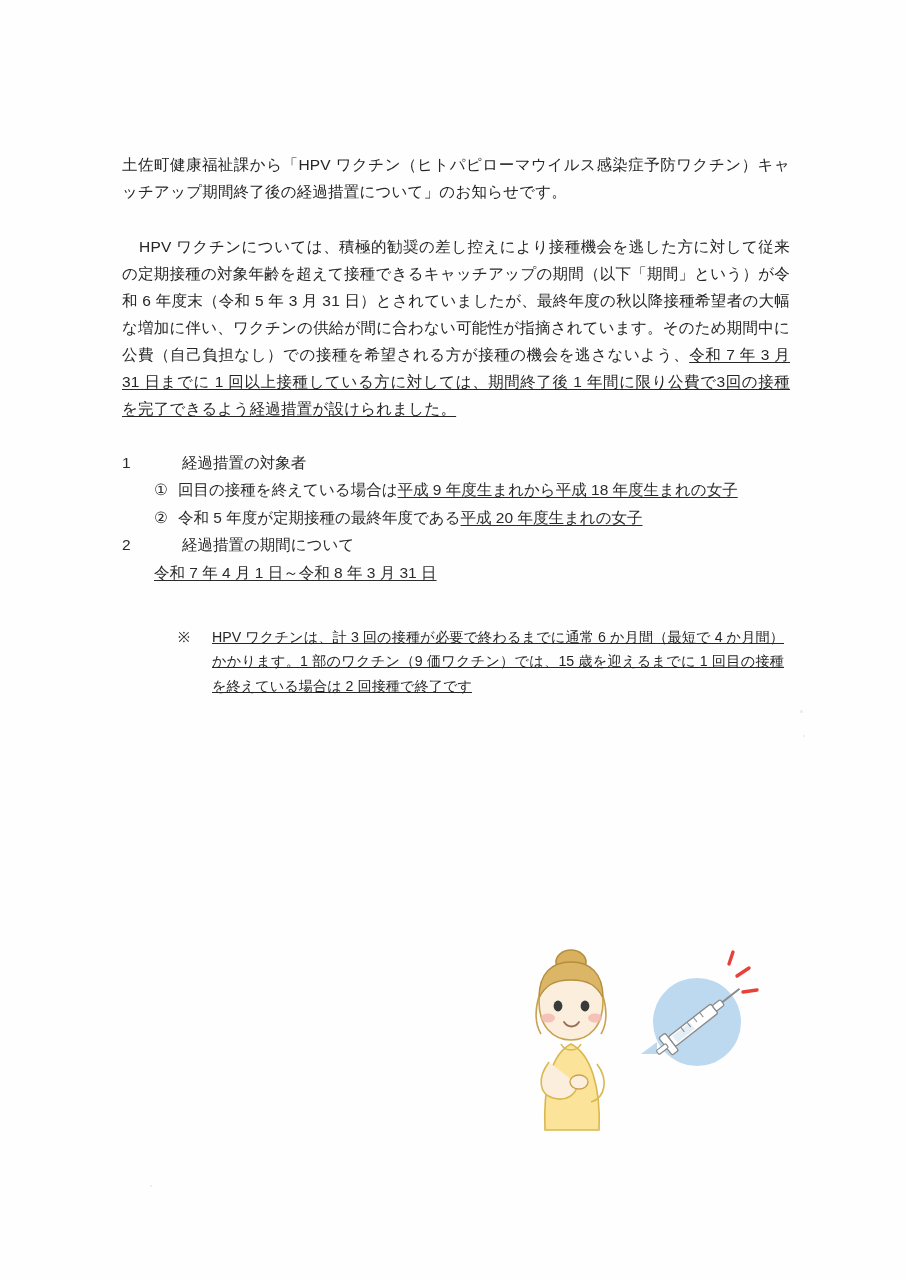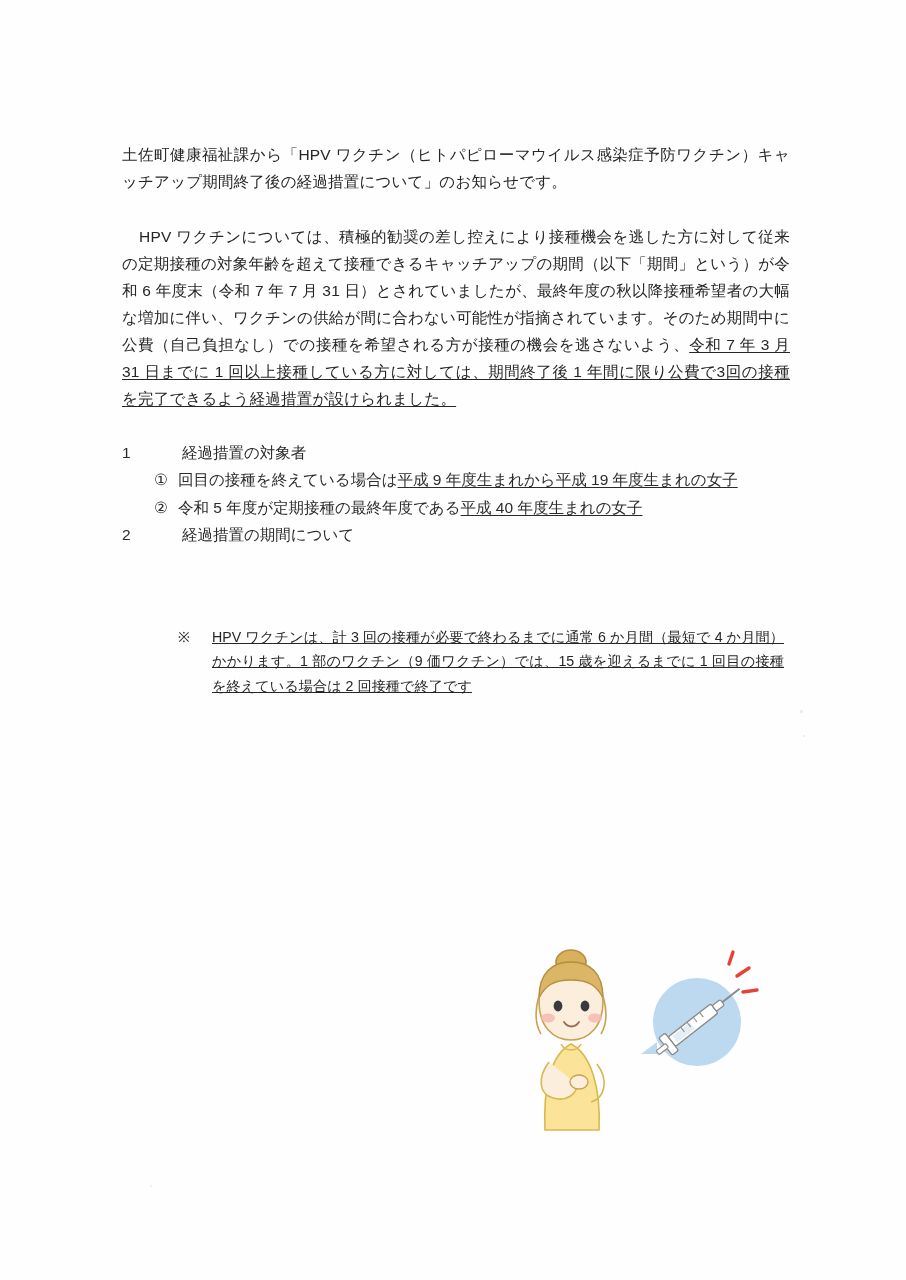--- a/index.html
+++ b/index.html
@@ -24,21 +24,21 @@
   .speckle {
     position: absolute;
     background: #d9d9d9;
     border-radius: 50%;
     opacity: .55;
   }
 
   .doc {
     position: absolute;
     left: 122px;
-    top: 142px;
+    top: 152px;
     width: 668px;
   }
 
   .para {
     font-size: 15.5px;
     line-height: 1.74;
     letter-spacing: .012em;
     margin: 0 0 0 0;
     text-align: justify;
     color: #262626;
@@ -123,46 +123,47 @@
 <div class="page">
 
   <div class="speckle" style="left:800px; top:710px; width:3px; height:3px;"></div>
   <div class="speckle" style="left:803px; top:735px; width:2px; height:2px;"></div>
   <div class="speckle" style="left:150px; top:1185px; width:2px; height:2px;"></div>
 
   <div class="doc">
 
     <p class="para lead">土佐町健康福祉課から「HPV ワクチン（ヒトパピローマウイルス感染症予防ワクチン）キャッチアップ期間終了後の経過措置について」のお知らせです。</p>
 
-    <p class="para body-para"><span>HPV ワクチンについては、積極的勧奨の差し控えにより接種機会を逃した方に対して従来の定期接種の対象年齢を超えて接種できるキャッチアップの期間（以下「期間」という）が令和 6 年度末（令和 7 年 7 月 31 日）とされていましたが、最終年度の秋以降接種希望者の大幅な増加に伴い、ワクチンの供給が間に合わない可能性が指摘されています。そのため期間中に公費（自己負担なし）での接種を希望される方が接種の機会を逃さないよう、</span><span class="u">令和 7 年 3 月 31 日までに 1 回以上接種している方に対しては、期間終了後 1 年間に限り公費で3回の接種を完了できるよう経過措置が設けられました。</span></p>
+    <p class="para body-para"><span>HPV ワクチンについては、積極的勧奨の差し控えにより接種機会を逃した方に対して従来の定期接種の対象年齢を超えて接種できるキャッチアップの期間（以下「期間」という）が令和 6 年度末（令和 5 年 3 月 31 日）とされていましたが、最終年度の秋以降接種希望者の大幅な増加に伴い、ワクチンの供給が間に合わない可能性が指摘されています。そのため期間中に公費（自己負担なし）での接種を希望される方が接種の機会を逃さないよう、</span><span class="u">令和 7 年 3 月 31 日までに 1 回以上接種している方に対しては、期間終了後 1 年間に限り公費で3回の接種を完了できるよう経過措置が設けられました。</span></p>
 
 
     <div class="num-block">
 
       <div class="num-row">
         <span class="num-label">1</span>
         <span class="num-text">経過措置の対象者</span>
       </div>
 
       <div class="sub-row">
         <span class="sub-mark">①</span>
-        <span class="sub-text"><span>回目の接種を終えている場合は</span><span class="u">平成 9 年度生まれから平成 19 年度生まれの女子</span></span>
+        <span class="sub-text"><span>回目の接種を終えている場合は</span><span class="u">平成 9 年度生まれから平成 18 年度生まれの女子</span></span>
       </div>
 
       <div class="sub-row">
         <span class="sub-mark">②</span>
-        <span class="sub-text"><span>令和 5 年度が定期接種の最終年度である</span><span class="u">平成 40 年度生まれの女子</span></span>
+        <span class="sub-text"><span>令和 5 年度が定期接種の最終年度である</span><span class="u">平成 20 年度生まれの女子</span></span>
       </div>
 
 
       <div class="num-row">
         <span class="num-label">2</span>
         <span class="num-text">経過措置の期間について</span>
       </div>
 
+      <div class="indent-mid"><span class="u">令和 7 年 4 月 1 日～令和 8 年 3 月 31 日</span></div>
 
     </div>
   </div>
 
   <div class="note-block">
     <span class="note-mark">※</span>
     <span class="note-text">HPV ワクチンは、計 3 回の接種が必要で終わるまでに通常 6 か月間（最短で 4 か月間）かかります。1 部のワクチン（9 価ワクチン）では、15 歳を迎えるまでに 1 回目の接種を終えている場合は 2 回接種で終了です</span>
   </div>
 
   <div class="illus">

